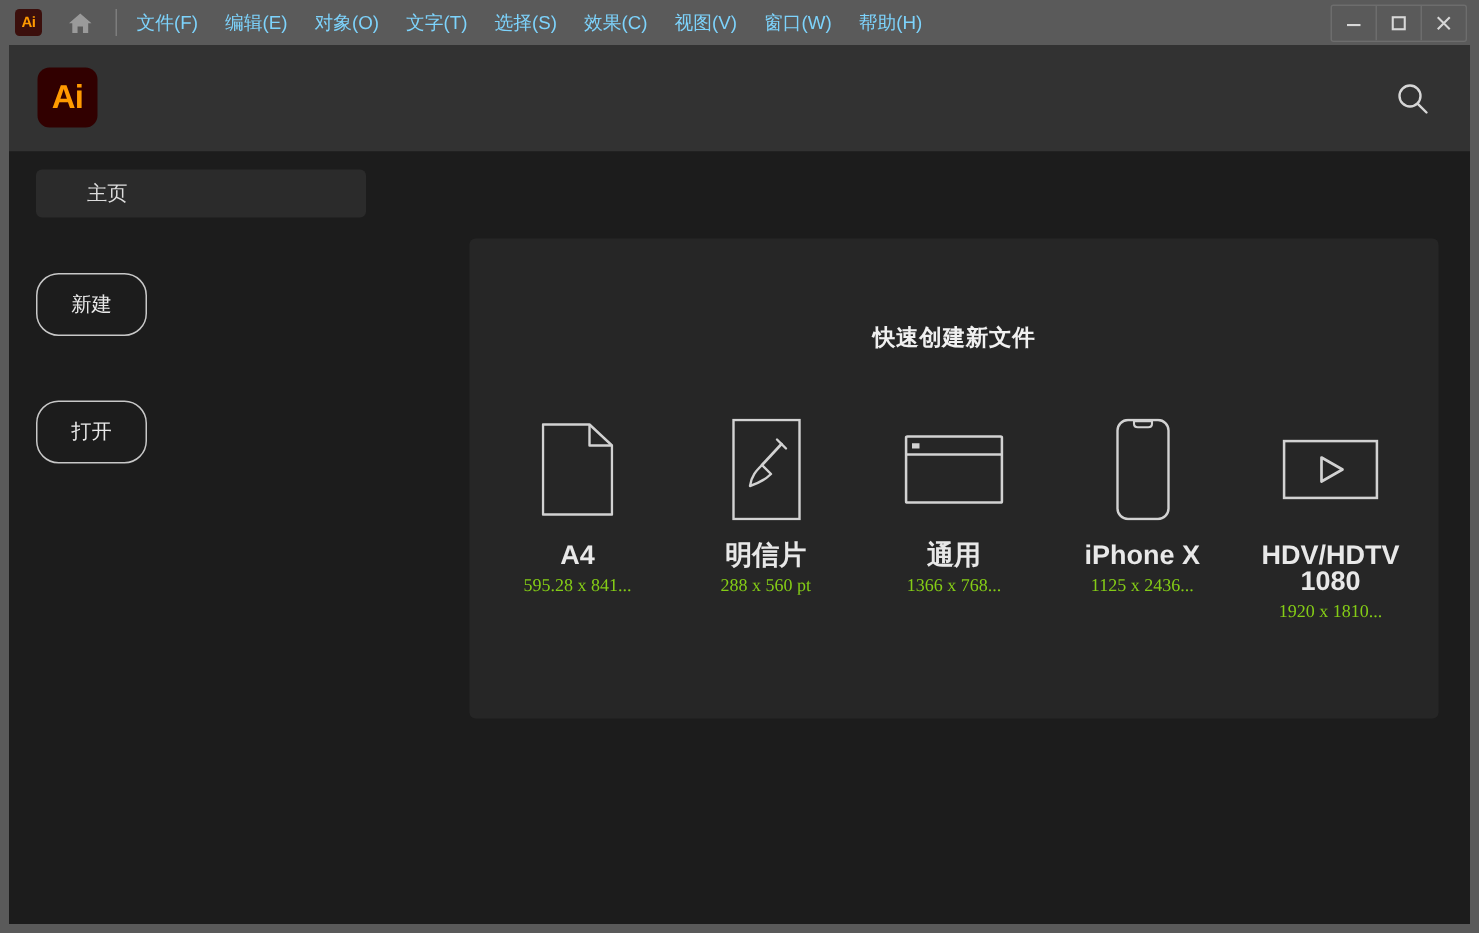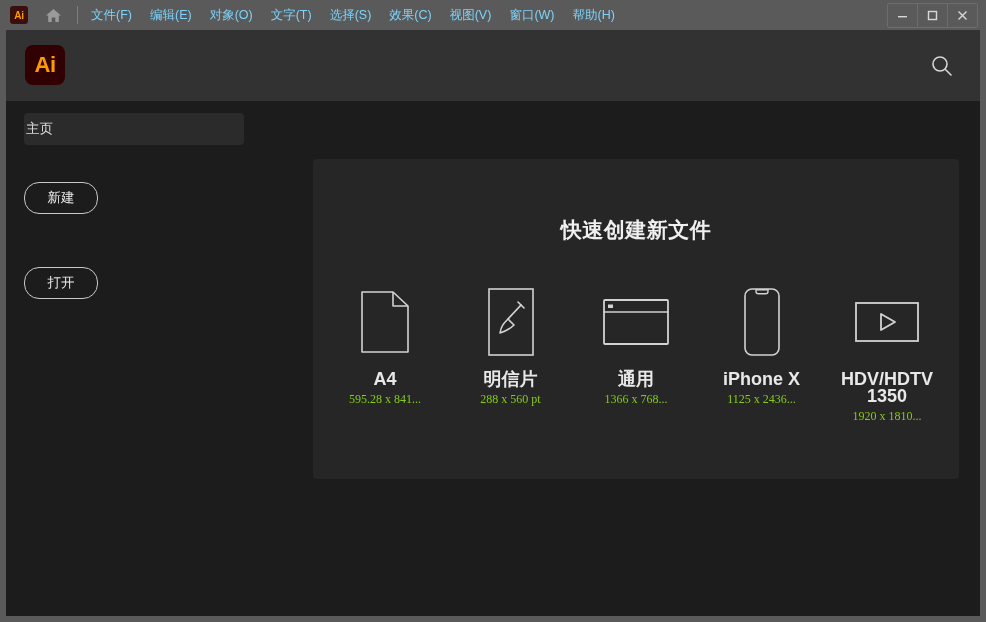--- a/index.html
+++ b/index.html
@@ -153,29 +153,29 @@
     height: 100%;
   }
   .side-nav-item {
     position: absolute;
     left: 18px; top: 12px;
     width: 220px; height: 32px;
     background: #2b2b2b;
     border-radius: 4px;
     display: flex;
     align-items: center;
-    padding-left: 2px;
+    padding-left: 34px;
     box-sizing: border-box;
     color: #dcdcdc;
     font-size: 13.5px;
   }
   .side-btn {
     position: absolute;
     left: 18px;
-    width: 74px; height: 32px;
+    width: 74px; height: 42px;
     border: 1px solid #c8c8c8;
     border-radius: 15px;
     background: transparent;
     color: #e8e8e8;
     font-size: 13.5px;
     display: flex;
     align-items: center;
     justify-content: center;
     box-sizing: border-box;
     font-family: "Liberation Sans", "DejaVu Sans", sans-serif;
@@ -188,21 +188,21 @@
   .panel {
     position: absolute;
     left: 307px; top: 58px;
     width: 646px; height: 320px;
     background: #262626;
     border-radius: 4px;
   }
   .panel-title {
     text-align: center;
     color: #f0f0f0;
-    font-size: 21px;
+    font-size: 15px;
     font-weight: bold;
     margin-top: 57px;
     letter-spacing: 0.5px;
   }
   .presets {
     display: flex;
     justify-content: space-between;
     padding: 0 24px;
     margin-top: 42px;
   }
@@ -362,21 +362,21 @@
             <div class="preset-dim">1125 x 2436...</div>
           </div>
 
           <div class="preset">
             <div class="preset-icon">
               <svg width="64" height="40" viewBox="0 0 64 40">
                 <rect x="1" y="1" width="62" height="38" fill="none" stroke="#d2d2d2" stroke-width="1.8"></rect>
                 <path d="M26 12 L40 20 L26 28 Z" fill="none" stroke="#d2d2d2" stroke-width="1.8" stroke-linejoin="round"></path>
               </svg>
             </div>
-            <div class="preset-name">HDV/HDTV 1350</div>
+            <div class="preset-name">HDV/HDTV 1080</div>
             <div class="preset-dim">1920 x 1810...</div>
           </div>
 
 
         </div>
       </div>
 
     </div>
   </div>
 </div>

